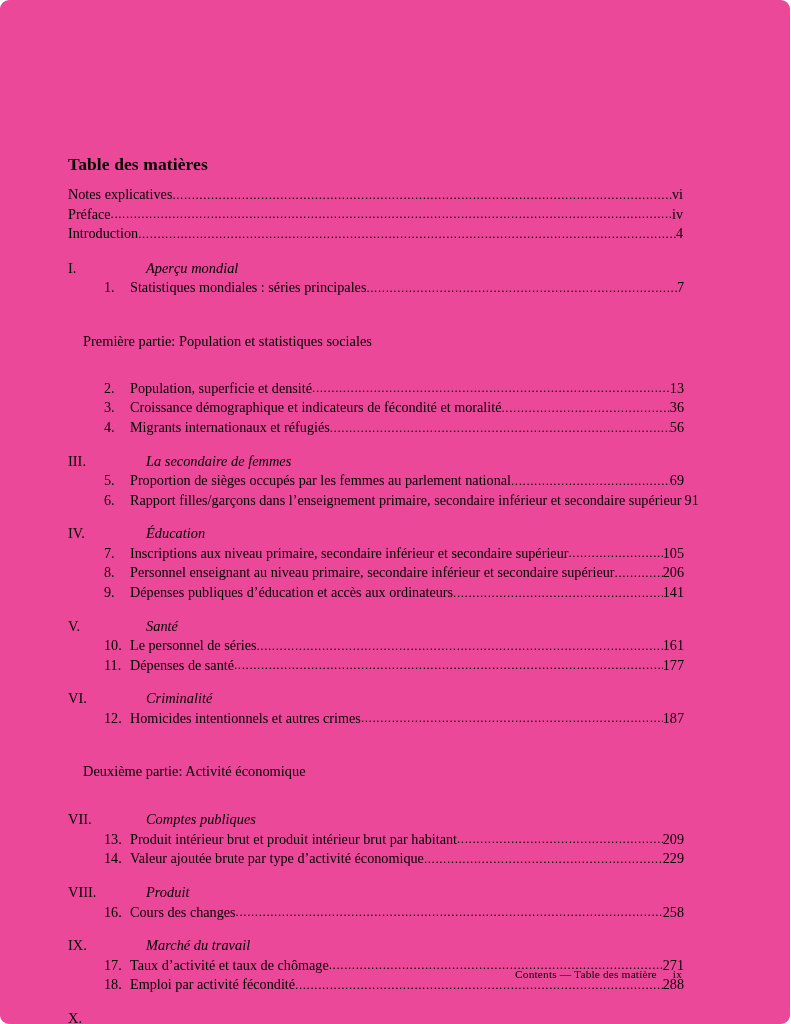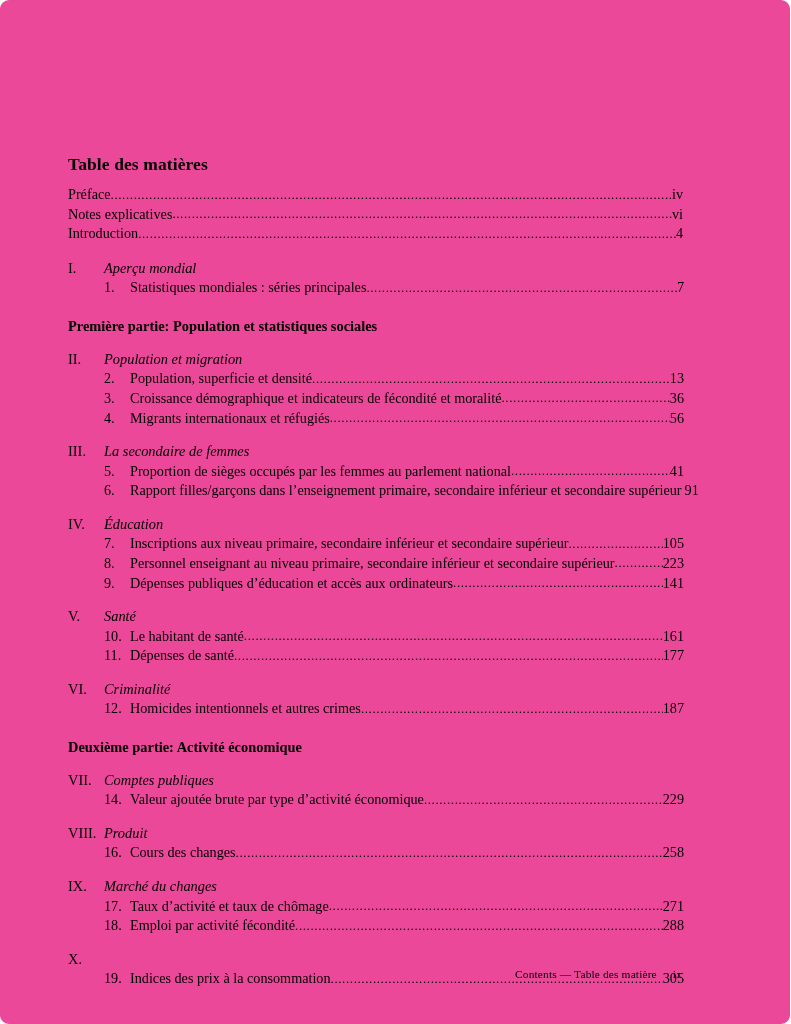--- a/index.html
+++ b/index.html
@@ -74,43 +74,43 @@
   .pageno {
     flex: 0 0 auto;
     text-align: right;
     font-size: 14.2px;
   }
 
   
   .part-heading {
     font-size: 14.4px;
     line-height: 19px;
-    margin: 0;
-    padding: 0;
-    font-weight: bold;
+    margin: 15px;
+    padding: 0;
   }
 
   
   .chapter {
     margin: 0;
     padding: 0;
   }
   .chapter-head {
     display: flex;
     align-items: baseline;
     font-size: 14.4px;
     line-height: 20.5px;
   }
   .roman {
     flex: 0 0 36px;
     font-style: normal;
   }
   .chapter-title {
     font-style: italic;
     flex: 0 0 auto;
+    margin-left: 42px;
   }
 
   .entries {
     margin: 0;
     padding: 0;
     list-style: none;
   }
   .entry {
     display: flex;
     align-items: baseline;
@@ -150,28 +150,28 @@
 </head>
 <body>
 
 <div class="page">
   <div class="content">
 
     <h1 class="toc-title">Table des matières</h1>
 
     <ul class="front-list" id="front-matter-list">
         <li class="front-row">
+          <span class="label">Notes explicatives</span>
+          <span class="leader"></span>
+          <span class="pageno">vi</span>
+        </li>
+        <li class="front-row">
           <span class="label">Préface</span>
           <span class="leader"></span>
           <span class="pageno">iv</span>
-        </li>
-        <li class="front-row">
-          <span class="label">Notes explicatives</span>
-          <span class="leader"></span>
-          <span class="pageno">vi</span>
         </li>
         <li class="front-row">
           <span class="label">Introduction</span>
           <span class="leader"></span>
           <span class="pageno">4</span>
         </li>
       </ul>
 
     <div id="toc-parts">
         <div>
@@ -188,24 +188,20 @@
                 <span class="pageno">7</span>
               </li>
             </ul>
             <div class="gap-lg"></div>
           </div>
         </div>
         <div>
           <div class="part-heading">Première partie: Population et statistiques sociales</div>
           <div class="gap-md"></div>
           <div class="chapter">
-            <div class="chapter-head">
-              <span class="roman">II.</span>
-              <span class="chapter-title">Population et migration</span>
-            </div>
             <ul class="entries">
               <li class="entry">
                 <span class="num">2.</span>
                 <span class="etitle">Population, superficie et densité</span>
                 <span class="leader"></span>
                 <span class="pageno">13</span>
               </li>
               <li class="entry">
                 <span class="num">3.</span>
                 <span class="etitle">Croissance démographique et indicateurs de fécondité et moralité</span>
@@ -224,21 +220,21 @@
           <div class="chapter">
             <div class="chapter-head">
               <span class="roman">III.</span>
               <span class="chapter-title">La secondaire de femmes</span>
             </div>
             <ul class="entries">
               <li class="entry">
                 <span class="num">5.</span>
                 <span class="etitle">Proportion de sièges occupés par les femmes au parlement national</span>
                 <span class="leader"></span>
-                <span class="pageno">41</span>
+                <span class="pageno">69</span>
               </li>
               <li class="entry no-leader">
                 <span class="num">6.</span>
                 <span class="etitle">Rapport filles/garçons dans l’enseignement primaire, secondaire inférieur et secondaire supérieur</span>
                 <span class="leader"></span>
                 <span class="pageno">91</span>
               </li>
             </ul>
             <div class="gap-md"></div>
           </div>
@@ -251,40 +247,40 @@
               <li class="entry">
                 <span class="num">7.</span>
                 <span class="etitle">Inscriptions aux niveau primaire, secondaire inférieur et secondaire supérieur</span>
                 <span class="leader"></span>
                 <span class="pageno">105</span>
               </li>
               <li class="entry">
                 <span class="num">8.</span>
                 <span class="etitle">Personnel enseignant au niveau primaire, secondaire inférieur et secondaire supérieur</span>
                 <span class="leader"></span>
-                <span class="pageno">223</span>
+                <span class="pageno">206</span>
               </li>
               <li class="entry">
                 <span class="num">9.</span>
                 <span class="etitle">Dépenses publiques d’éducation et accès aux ordinateurs</span>
                 <span class="leader"></span>
                 <span class="pageno">141</span>
               </li>
             </ul>
             <div class="gap-md"></div>
           </div>
           <div class="chapter">
             <div class="chapter-head">
               <span class="roman">V.</span>
               <span class="chapter-title">Santé</span>
             </div>
             <ul class="entries">
               <li class="entry">
                 <span class="num">10.</span>
-                <span class="etitle">Le habitant de santé</span>
+                <span class="etitle">Le personnel de séries</span>
                 <span class="leader"></span>
                 <span class="pageno">161</span>
               </li>
               <li class="entry">
                 <span class="num">11.</span>
                 <span class="etitle">Dépenses de santé</span>
                 <span class="leader"></span>
                 <span class="pageno">177</span>
               </li>
             </ul>
@@ -309,20 +305,26 @@
         <div>
           <div class="part-heading">Deuxième partie: Activité économique</div>
           <div class="gap-md"></div>
           <div class="chapter">
             <div class="chapter-head">
               <span class="roman">VII.</span>
               <span class="chapter-title">Comptes publiques</span>
             </div>
             <ul class="entries">
               <li class="entry">
+                <span class="num">13.</span>
+                <span class="etitle">Produit intérieur brut et produit intérieur brut par habitant</span>
+                <span class="leader"></span>
+                <span class="pageno">209</span>
+              </li>
+              <li class="entry">
                 <span class="num">14.</span>
                 <span class="etitle">Valeur ajoutée brute par type d’activité économique</span>
                 <span class="leader"></span>
                 <span class="pageno">229</span>
               </li>
             </ul>
             <div class="gap-md"></div>
           </div>
           <div class="chapter">
             <div class="chapter-head">
@@ -335,21 +337,21 @@
                 <span class="etitle">Cours des changes</span>
                 <span class="leader"></span>
                 <span class="pageno">258</span>
               </li>
             </ul>
             <div class="gap-md"></div>
           </div>
           <div class="chapter">
             <div class="chapter-head">
               <span class="roman">IX.</span>
-              <span class="chapter-title">Marché du changes</span>
+              <span class="chapter-title">Marché du travail</span>
             </div>
             <ul class="entries">
               <li class="entry">
                 <span class="num">17.</span>
                 <span class="etitle">Taux d’activité et taux de chômage</span>
                 <span class="leader"></span>
                 <span class="pageno">271</span>
               </li>
               <li class="entry">
                 <span class="num">18.</span>

